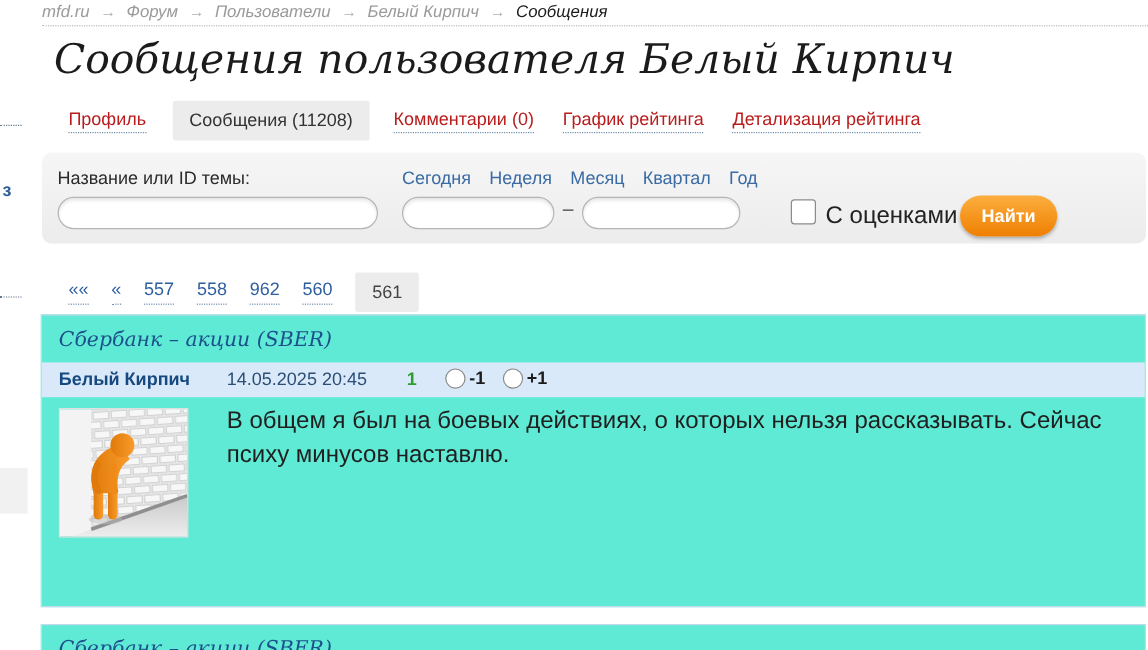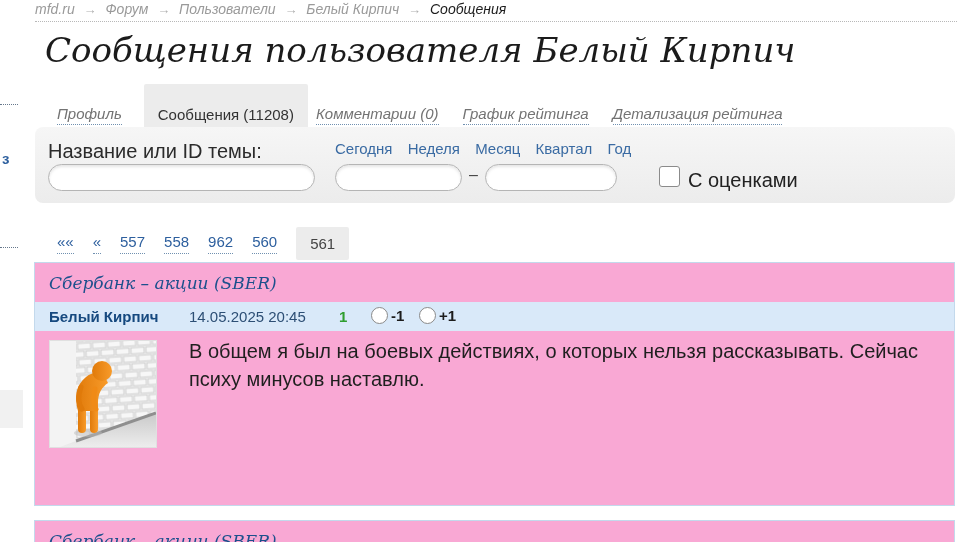--- a/index.html
+++ b/index.html
@@ -15,28 +15,28 @@
   .breadcrumb .current { color:#1c1c1c; }
   .dotted-sep { position:absolute; left:35px; right:0; top:21px; border-top:1px dotted #b8b8b8; height:0; }
   
   .page-title {
     position:absolute; left:45px; top:30px;
     font-family:"DejaVu Serif", serif; font-style:italic;
     font-size:34px; color:#1b1b1b; white-space:nowrap;
   }
   
   .tabs { position:absolute; left:57px; top:84px; display:flex; align-items:center; font-size:15px; white-space:nowrap; }
-  .tab-link { color:#737373; border-bottom:1px dotted #5d7fa0; border-bottom:1px dotted #7090b0; padding-bottom:2px; margin-right:24px; cursor:pointer;font-style:italic; }
-  .tab-active { background:#ececec; color:#333; padding:22px 14px; margin-right:8px; margin-left:-2px; border-radius:2px; cursor:default; }
+  .tab-link { color:#b91c1c; border-bottom:1px dotted #5d7fa0; border-bottom:1px dotted #7090b0; padding-bottom:2px; margin-right:24px; cursor:pointer; }
+  .tab-active { background:#ececec; color:#333; padding:8px 14px; margin-right:20px; margin-left:-2px; border-radius:2px; cursor:default; }
   
   .search-form {
     position:absolute; left:35px; top:127px; width:920px; height:76px;
     background:linear-gradient(#f6f6f6,#ececec); border-radius:8px;
   }
-  .form-label { position:absolute; left:13px; top:13px; font-size:20px; color:#2b2b2b; }
+  .form-label { position:absolute; left:13px; top:13px; font-size:15px; color:#2b2b2b; }
   .pill-input {
     position:absolute; height:27px; background:#fff; border:1px solid #b5b5b5;
     border-radius:15px; box-shadow:inset 0 2px 3px rgba(0,0,0,0.10);
     font-size:14px; padding:0 12px; outline:none; box-sizing:border-box;
   }
   .input-main { left:13px; top:37px; width:267px; }
   .date-links { position:absolute; left:300px; top:13px; font-size:15px; white-space:nowrap; }
   .date-link { color:#3a6ba3; margin-right:11px; cursor:pointer; }
   .input-from { left:300px; top:37px; width:127px; }
   .range-dash { position:absolute; left:434px; top:39px; font-size:16px; color:#444; }
@@ -51,21 +51,21 @@
     background:linear-gradient(#fcae3f,#ef7f02); border:none; border-radius:17px;
     color:#fff; font-weight:bold; font-size:15px; font-family:"Liberation Sans",sans-serif;
     box-shadow:0 2px 3px rgba(0,0,0,0.28); cursor:pointer;
   }
   
   .pagination { position:absolute; left:57px; top:227px; display:flex; align-items:center; font-size:15px; }
   .page-link { color:#2d5f9e; border-bottom:1px dotted #7090b0; padding-bottom:3px; margin-right:19px; cursor:pointer; }
   .page-current { background:#ececec; color:#444; padding:8px 14px; border-radius:2px; cursor:default; }
   
   .msg-block {
-    position:absolute; left:34px; width:921px; background:#f9a8d4;
+    position:absolute; left:34px; width:921px; background:#5eead4;
     border:1px solid #c3d9ec; box-sizing:border-box;
   }
   .block-1 { top:262px; height:244px; }
   .block-2 { top:520px; height:40px; }
   .topic-title {
     position:absolute; left:14px; top:10px;
     font-family:"DejaVu Serif", serif; font-style:italic;
     font-size:17px; color:#1c508c; cursor:pointer; white-space:nowrap;
   }
   .author-row {
@@ -130,20 +130,21 @@
     <span class="date-link">Неделя</span>
     <span class="date-link">Месяц</span>
     <span class="date-link">Квартал</span>
     <span class="date-link">Год</span>
   </div>
   <input class="pill-input input-from" type="text" value="" style="">
   <span class="range-dash">–</span>
   <input class="pill-input input-to" type="text" value="" style="">
   <span class="checkbox"></span>
   <span class="cb-label">С оценками</span>
+  <button class="find-btn">Найти</button>
 </div>
 
 <div class="pagination">
   <span class="page-link">««</span>
   <span class="page-link">«</span>
   <span class="page-link">557</span>
   <span class="page-link">558</span>
   <span class="page-link">962</span>
   <span class="page-link">560</span>
   <span class="page-current">561</span>

